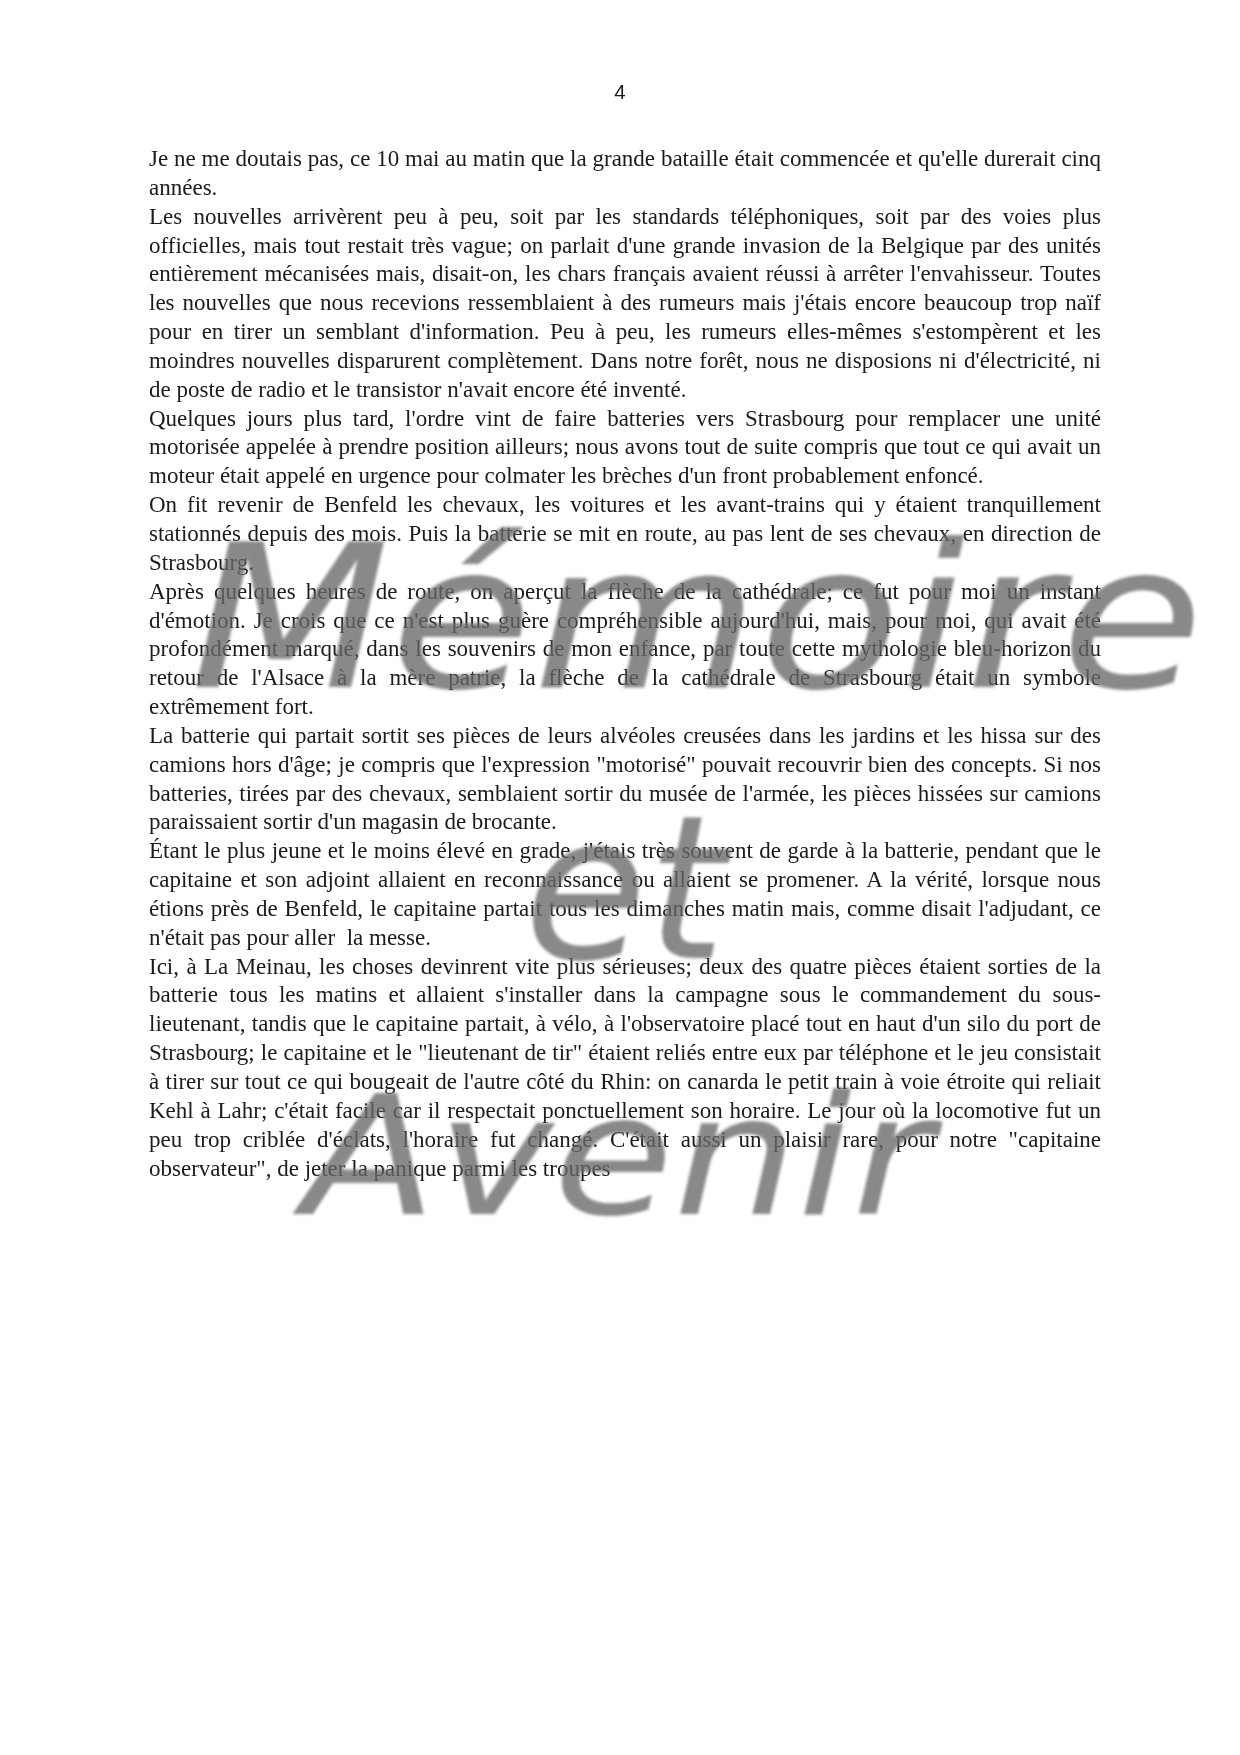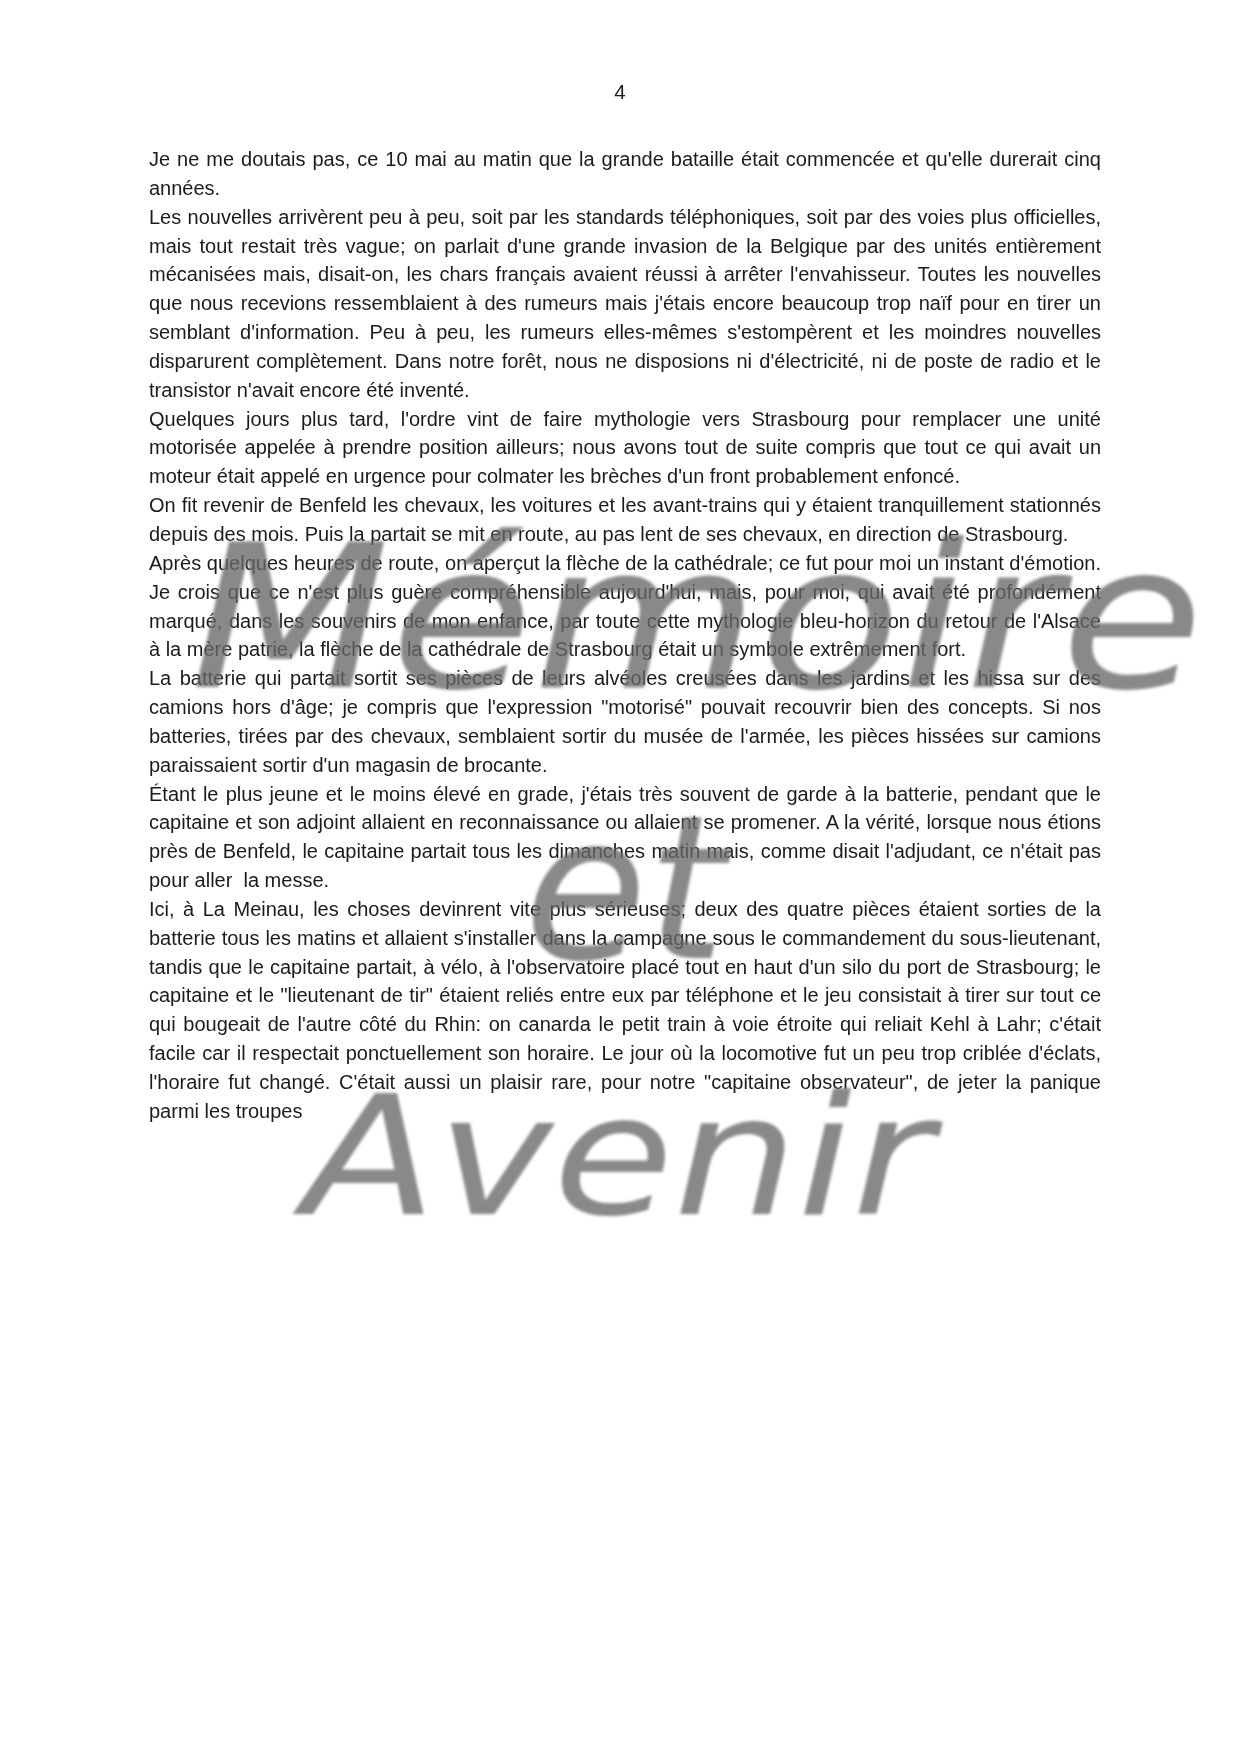--- a/index.html
+++ b/index.html
@@ -23,24 +23,25 @@
     right: 0;
     text-align: center;
     font-size: 20.5px;
     line-height: 28.85px;
   }
   .body-text {
     position: absolute;
     left: 149px;
     top: 145px;
     width: 952px;
-    font-size: 20px;
+    font-size: 23px;
     line-height: 28.85px;
     text-align: justify;
     z-index: 1;
+    font-family: Liberation Serif, serif;
   }
   .body-text p {
     margin: 0;
     padding: 0;
   }
   
   .watermark {
     position: absolute;
     inset: 0;
     z-index: 2;
@@ -76,22 +77,22 @@
 </head>
 <body>
 
 <div class="page">
 
   <div class="page-number">4</div>
 
   <div class="body-text">
     <p>Je ne me doutais pas, ce 10 mai au matin que la grande bataille était commencée et qu'elle durerait cinq années.</p>
     <p>Les nouvelles arrivèrent peu à peu, soit par les standards téléphoniques, soit par des voies plus officielles, mais tout restait très vague; on parlait d'une grande invasion de la Belgique par des unités entièrement mécanisées mais, disait-on, les chars français avaient réussi à arrêter l'envahisseur. Toutes les nouvelles que nous recevions ressemblaient à des rumeurs mais j'étais encore beaucoup trop naïf pour en tirer un semblant d'information. Peu à peu, les rumeurs elles-mêmes s'estompèrent et les moindres nouvelles disparurent complètement. Dans notre forêt, nous ne disposions ni d'électricité, ni de poste de radio et le transistor n'avait encore été inventé.</p>
-    <p>Quelques jours plus tard, l'ordre vint de faire mythologie vers Strasbourg pour remplacer une unité motorisée appelée à prendre position ailleurs; nous avons tout de suite compris que tout ce qui avait un moteur était appelé en urgence pour colmater les brèches d'un front probablement enfoncé.</p>
-    <p>On fit revenir de Benfeld les chevaux, les voitures et les avant-trains qui y étaient tranquillement stationnés depuis des mois. Puis la partait se mit en route, au pas lent de ses chevaux, en direction de Strasbourg.</p>
+    <p>Quelques jours plus tard, l'ordre vint de faire batteries vers Strasbourg pour remplacer une unité motorisée appelée à prendre position ailleurs; nous avons tout de suite compris que tout ce qui avait un moteur était appelé en urgence pour colmater les brèches d'un front probablement enfoncé.</p>
+    <p>On fit revenir de Benfeld les chevaux, les voitures et les avant-trains qui y étaient tranquillement stationnés depuis des mois. Puis la batterie se mit en route, au pas lent de ses chevaux, en direction de Strasbourg.</p>
     <p>Après quelques heures de route, on aperçut la flèche de la cathédrale; ce fut pour moi un instant d'émotion. Je crois que ce n'est plus guère compréhensible aujourd'hui, mais, pour moi, qui avait été profondément marqué, dans les souvenirs de mon enfance, par toute cette mythologie bleu-horizon du retour de l'Alsace à la mère patrie, la flèche de la cathédrale de Strasbourg était un symbole extrêmement fort.</p>
     <p>La batterie qui partait sortit ses pièces de leurs alvéoles creusées dans les jardins et les hissa sur des camions hors d'âge; je compris que l'expression "motorisé" pouvait recouvrir bien des concepts. Si nos batteries, tirées par des chevaux, semblaient sortir du musée de l'armée, les pièces hissées sur camions paraissaient sortir d'un magasin de brocante.</p>
     <p>Étant le plus jeune et le moins élevé en grade, j'étais très souvent de garde à la batterie, pendant que le capitaine et son adjoint allaient en reconnaissance ou allaient se promener. A la vérité, lorsque nous étions près de Benfeld, le capitaine partait tous les dimanches matin mais, comme disait l'adjudant, ce n'était pas pour aller&nbsp; la messe.</p>
     <p>Ici, à La Meinau, les choses devinrent vite plus sérieuses; deux des quatre pièces étaient sorties de la batterie tous les matins et allaient s'installer dans la campagne sous le commandement du sous-lieutenant, tandis que le capitaine partait, à vélo, à l'observatoire placé tout en haut d'un silo du port de Strasbourg; le capitaine et le "lieutenant de tir" étaient reliés entre eux par téléphone et le jeu consistait à tirer sur tout ce qui bougeait de l'autre côté du Rhin: on canarda le petit train à voie étroite qui reliait Kehl à Lahr; c'était facile car il respectait ponctuellement son horaire. Le jour où la locomotive fut un peu trop criblée d'éclats, l'horaire fut changé. C'était aussi un plaisir rare, pour notre "capitaine observateur", de jeter la panique parmi les troupes</p>
   </div>
 
   <div class="watermark" aria-hidden="true" style="color: rgb(104, 104, 104); opacity: 0.78;">
     <span class="wm wm-1">Mémoire</span>
     <span class="wm wm-2">et</span>
     <span class="wm wm-3">Avenir</span>

